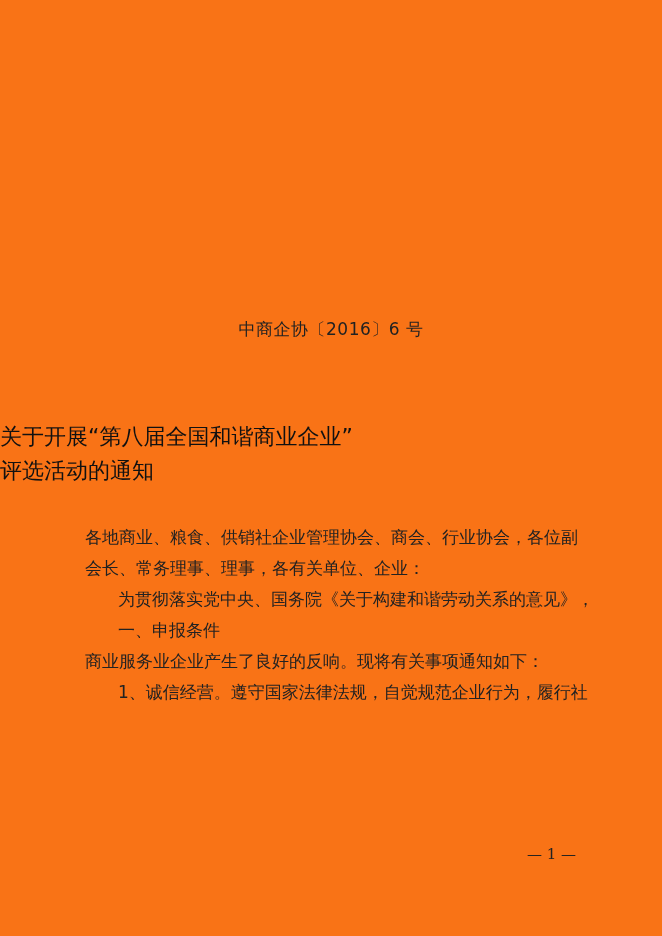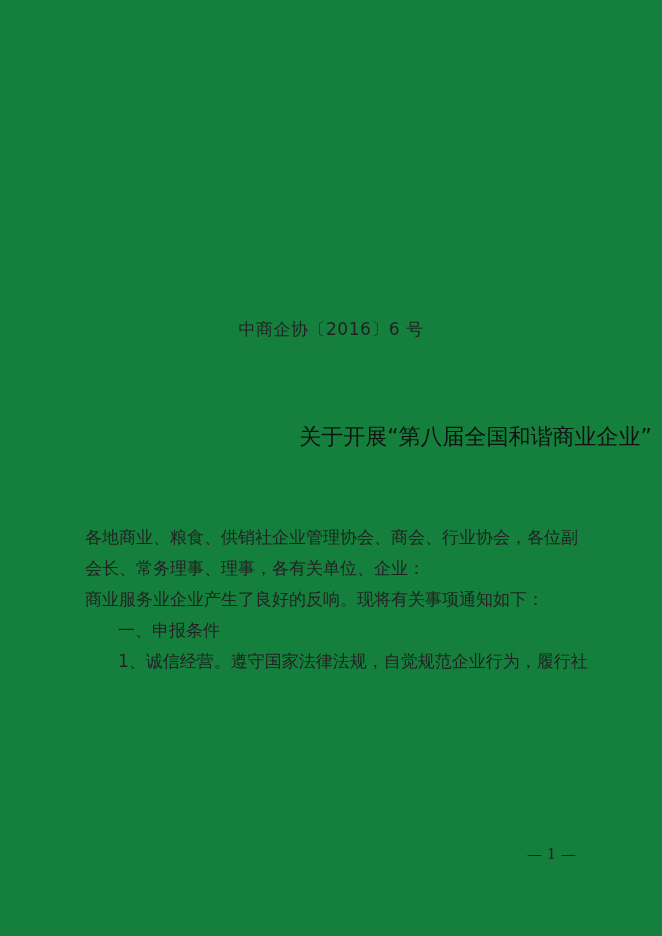--- a/index.html
+++ b/index.html
@@ -13,38 +13,38 @@
     position: relative;
     overflow: hidden;
     font-family: "DejaVu Sans", "Liberation Sans", sans-serif;
     color: #1a1a1a;
   }
   .page {
     position: absolute;
     left: 0; top: 0;
     width: 662px;
     height: 936px;
-    background: #15803d;
+    background: #f97316;
   }
   .doc-number {
     position: absolute;
     top: 318px;
     left: 0;
     width: 662px;
     text-align: center;
     font-size: 17px;
     letter-spacing: 0.5px;
     color: #222;
   }
   .title {
     position: absolute;
     top: 420px;
     left: 0;
     width: 652px;
-    text-align: right;
+    text-align: left;
     font-size: 22px;
     line-height: 34px;
     color: #111;
     font-weight: normal;
   }
   .title div { white-space: nowrap; }
   .body {
     position: absolute;
     top: 522px;
     left: 85px;
@@ -75,25 +75,27 @@
 </style>
 </head>
 <body>
 
 <div class="page">
 
   <div class="doc-number">中商企协〔2016〕6 号</div>
 
   <div class="title">
     <div>关于开展“第八届全国和谐商业企业”</div>
+    <div>评选活动的通知</div>
   </div>
 
   <div class="body">
     <div class="line">各地商业、粮食、供销社企业管理协会、商会、行业协会，各位副</div>
     <div class="line last">会长、常务理事、理事，各有关单位、企业：</div>
+    <div class="line indent">为贯彻落实党中央、国务院《关于构建和谐劳动关系的意见》，</div>
+    <div class="line last indent">一、申报条件</div>
     <div class="line last">商业服务业企业产生了良好的反响。现将有关事项通知如下：</div>
-    <div class="line last indent">一、申报条件</div>
     <div class="line indent">1、诚信经营。遵守国家法律法规，自觉规范企业行为，履行社</div>
   </div>
 
   <div class="page-number">— 1 —</div>
 
 </div>
 
 </body></html>

